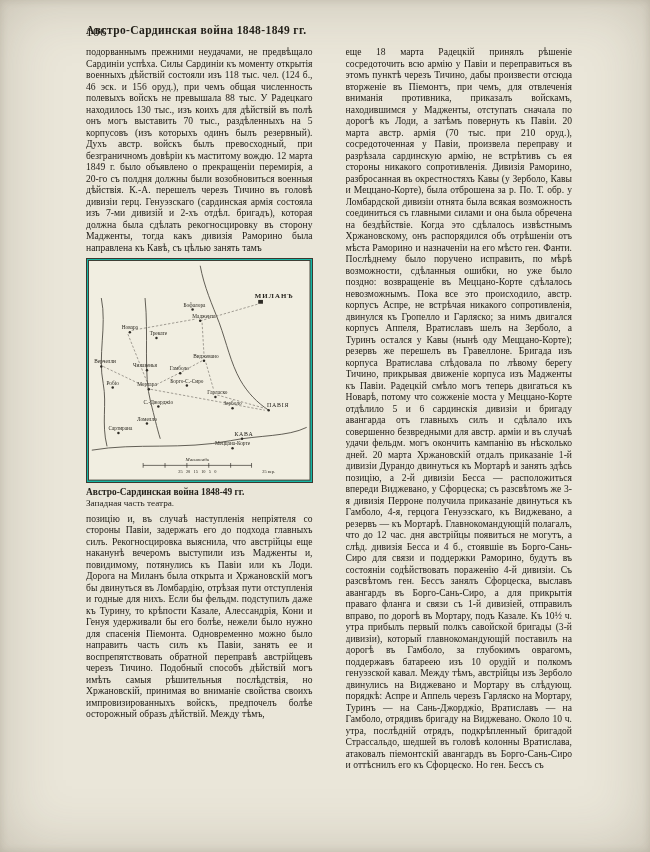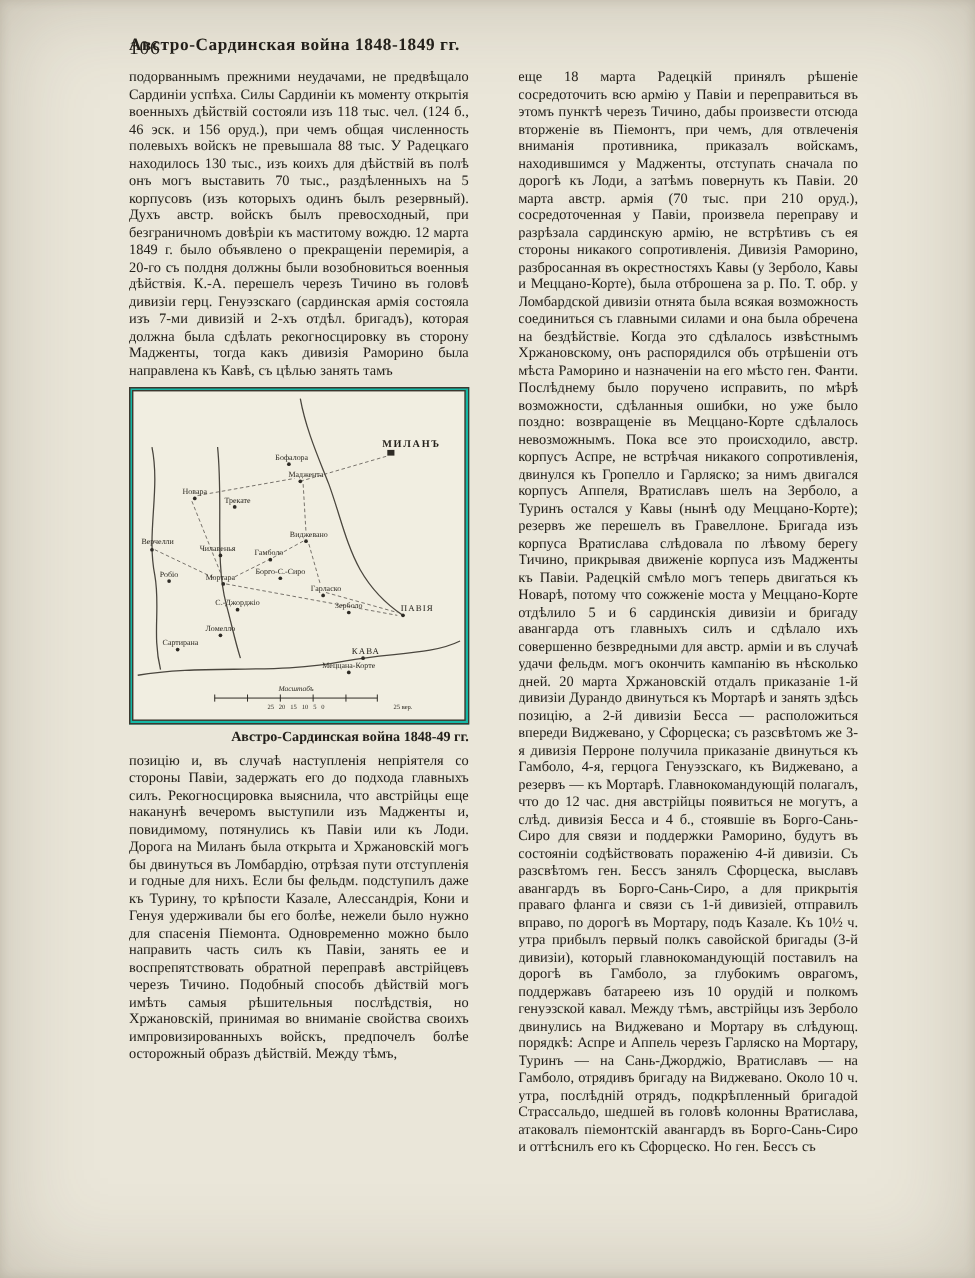--- a/index.html
+++ b/index.html
@@ -13,21 +13,21 @@
   }
   .header-row{position:absolute; top:24px; left:86px; right:80px; height:16px;}
   .page-number{position:absolute; left:0; top:0; font-size:13px; letter-spacing:.5px;}
   .page-title{position:absolute; left:0; right:0; top:0; text-align:left; font-weight:bold; font-size:11.5px; letter-spacing:.4px;}
   .content{position:absolute; top:46px; left:86px; right:78px; bottom:8px; display:flex; gap:33px;}
   .col{flex:1 1 0; min-width:0; text-align:justify; font-size:9.6px; line-height:11.5px; overflow:hidden;}
   .col p{margin:0 0 2px 0; word-spacing:.2px;}
   .figure{margin:5px 0 4px 0;}
   .map-frame{border:1px solid #3c382f; background:#14b8a6; padding:1px;}
   .map-frame svg{display:block; width:100%; height:auto;}
-  .caption{text-align:right; margin-top:4px; line-height:11px;}
+  .caption{text-align:left; margin-top:4px; line-height:11px;}
   .caption .c1{font-weight:bold; font-size:9.4px;}
   .caption .c2{font-size:9.2px;}
   .mlabel{font-size:5.6px; fill:#2b2820; font-family:"Liberation Serif",serif;}
   .mlabel-big{font-size:7.2px; letter-spacing:1.2px; fill:#23201a; font-weight:bold; font-family:"Liberation Serif",serif;}
   .mlabel-cap{font-size:6.2px; letter-spacing:.8px; fill:#23201a; font-family:"Liberation Serif",serif;}
   .scale-text{font-size:5.2px; font-style:italic; fill:#2b2820; font-family:"Liberation Serif",serif;}
   .scale-num{font-size:4.6px; fill:#2b2820; font-family:"Liberation Serif",serif;}
 </style>
 </head>
 <body>
@@ -125,20 +125,21 @@
                 <line x1="150" y1="213.5" x2="150" y2="218.5"></line>
                   <line x1="172" y1="213.5" x2="172" y2="218.5"></line>
               </g>
               <text class="scale-num" x="115" y="224" text-anchor="middle" xml:space="preserve">25   20   15   10   5   0</text>
               <text class="scale-num" x="190" y="224" text-anchor="middle">25 вер.</text>
             </g>
           </svg>
         </div>
         <div class="caption">
           <div class="c1">Австро-Сардинская война 1848-49 гг.</div>
+          <div class="c2">Западная часть театра.</div>
         </div>
       </div>
 
       <p>позицію и, въ случаѣ наступленія непріятеля со стороны Павіи, задержать его до подхода главныхъ силъ. Рекогносцировка выяснила, что австрійцы еще наканунѣ вечеромъ выступили изъ Мадженты и, повидимому, потянулись къ Павіи или къ Лоди. Дорога на Миланъ была открыта и Хржановскій могъ бы двинуться въ Ломбардію, отрѣзая пути отступленія и годные для нихъ. Если бы фельдм. подступилъ даже къ Турину, то крѣпости Казале, Алессандрія, Кони и Генуя удерживали бы его болѣе, нежели было нужно для спасенія Піемонта. Одновременно можно было направить часть силъ къ Павіи, занять ее и воспрепятствовать обратной переправѣ австрійцевъ черезъ Тичино. Подобный способъ дѣйствій могъ имѣть самыя рѣшительныя послѣдствія, но Хржановскій, принимая во вниманіе свойства своихъ импровизированныхъ войскъ, предпочелъ болѣе осторожный образъ дѣйствій. Между тѣмъ,</p>
     </div>
 
     <div class="col">
       <p>еще 18 марта Радецкій принялъ рѣшеніе сосредоточить всю армію у Павіи и переправиться въ этомъ пунктѣ черезъ Тичино, дабы произвести отсюда вторженіе въ Піемонтъ, при чемъ, для отвлеченія вниманія противника, приказалъ войскамъ, находившимся у Мадженты, отступать сначала по дорогѣ къ Лоди, а затѣмъ повернуть къ Павіи. 20 марта австр. армія (70 тыс. при 210 оруд.), сосредоточенная у Павіи, произвела переправу и разрѣзала сардинскую армію, не встрѣтивъ съ ея стороны никакого сопротивленія. Дивизія Раморино, разбросанная въ окрестностяхъ Кавы (у Зерболо, Кавы и Меццано-Корте), была отброшена за р. По. Т. обр. у Ломбардской дивизіи отнята была всякая возможность соединиться съ главными силами и она была обречена на бездѣйствіе. Когда это сдѣлалось извѣстнымъ Хржановскому, онъ распорядился объ отрѣшеніи отъ мѣста Раморино и назначеніи на его мѣсто ген. Фанти. Послѣднему было поручено исправить, по мѣрѣ возможности, сдѣланныя ошибки, но уже было поздно: возвращеніе въ Меццано-Корте сдѣлалось невозможнымъ. Пока все это происходило, австр. корпусъ Аспре, не встрѣчая никакого сопротивленія, двинулся къ Гропелло и Гарляско; за нимъ двигался корпусъ Аппеля, Вратиславъ шелъ на Зерболо, а Туринъ остался у Кавы (нынѣ оду Меццано-Корте); резервъ же перешелъ въ Гравеллоне. Бригада изъ корпуса Вратислава слѣдовала по лѣвому берегу Тичино, прикрывая движеніе корпуса изъ Мадженты къ Павіи. Радецкій смѣло могъ теперь двигаться къ Новарѣ, потому что сожженіе моста у Меццано-Корте отдѣлило 5 и 6 сардинскія дивизіи и бригаду авангарда отъ главныхъ силъ и сдѣлало ихъ совершенно безвредными для австр. арміи и въ случаѣ удачи фельдм. могъ окончить кампанію въ нѣсколько дней. 20 марта Хржановскій отдалъ приказаніе 1-й дивизіи Дурандо двинуться къ Мортарѣ и занять здѣсь позицію, а 2-й дивизіи Бесса — расположиться впереди Виджевано, у Сфорцеска; съ разсвѣтомъ же 3-я дивизія Перроне получила приказаніе двинуться къ Гамболо, 4-я, герцога Генуэзскаго, къ Виджевано, а резервъ — къ Мортарѣ. Главнокомандующій полагалъ, что до 12 час. дня австрійцы появиться не могутъ, а слѣд. дивизія Бесса и 4 б., стоявшіе въ Борго-Сань-Сиро для связи и поддержки Раморино, будутъ въ состояніи содѣйствовать пораженію 4-й дивизіи. Съ разсвѣтомъ ген. Бессъ занялъ Сфорцеска, выславъ авангардъ въ Борго-Сань-Сиро, а для прикрытія праваго фланга и связи съ 1-й дивизіей, отправилъ вправо, по дорогѣ въ Мортару, подъ Казале. Къ 10½ ч. утра прибылъ первый полкъ савойской бригады (3-й дивизіи), который главнокомандующій поставилъ на дорогѣ въ Гамболо, за глубокимъ оврагомъ, поддержавъ батареею изъ 10 орудій и полкомъ генуэзской кавал. Между тѣмъ, австрійцы изъ Зерболо двинулись на Виджевано и Мортару въ слѣдующ. порядкѣ: Аспре и Аппель черезъ Гарляско на Мортару, Туринъ — на Сань-Джорджіо, Вратиславъ — на Гамболо, отрядивъ бригаду на Виджевано. Около 10 ч. утра, послѣдній отрядъ, подкрѣпленный бригадой Страссальдо, шедшей въ головѣ колонны Вратислава, атаковалъ піемонтскій авангардъ въ Борго-Сань-Сиро и оттѣснилъ его къ Сфорцеско. Но ген. Бессъ съ</p>
     </div>
 

